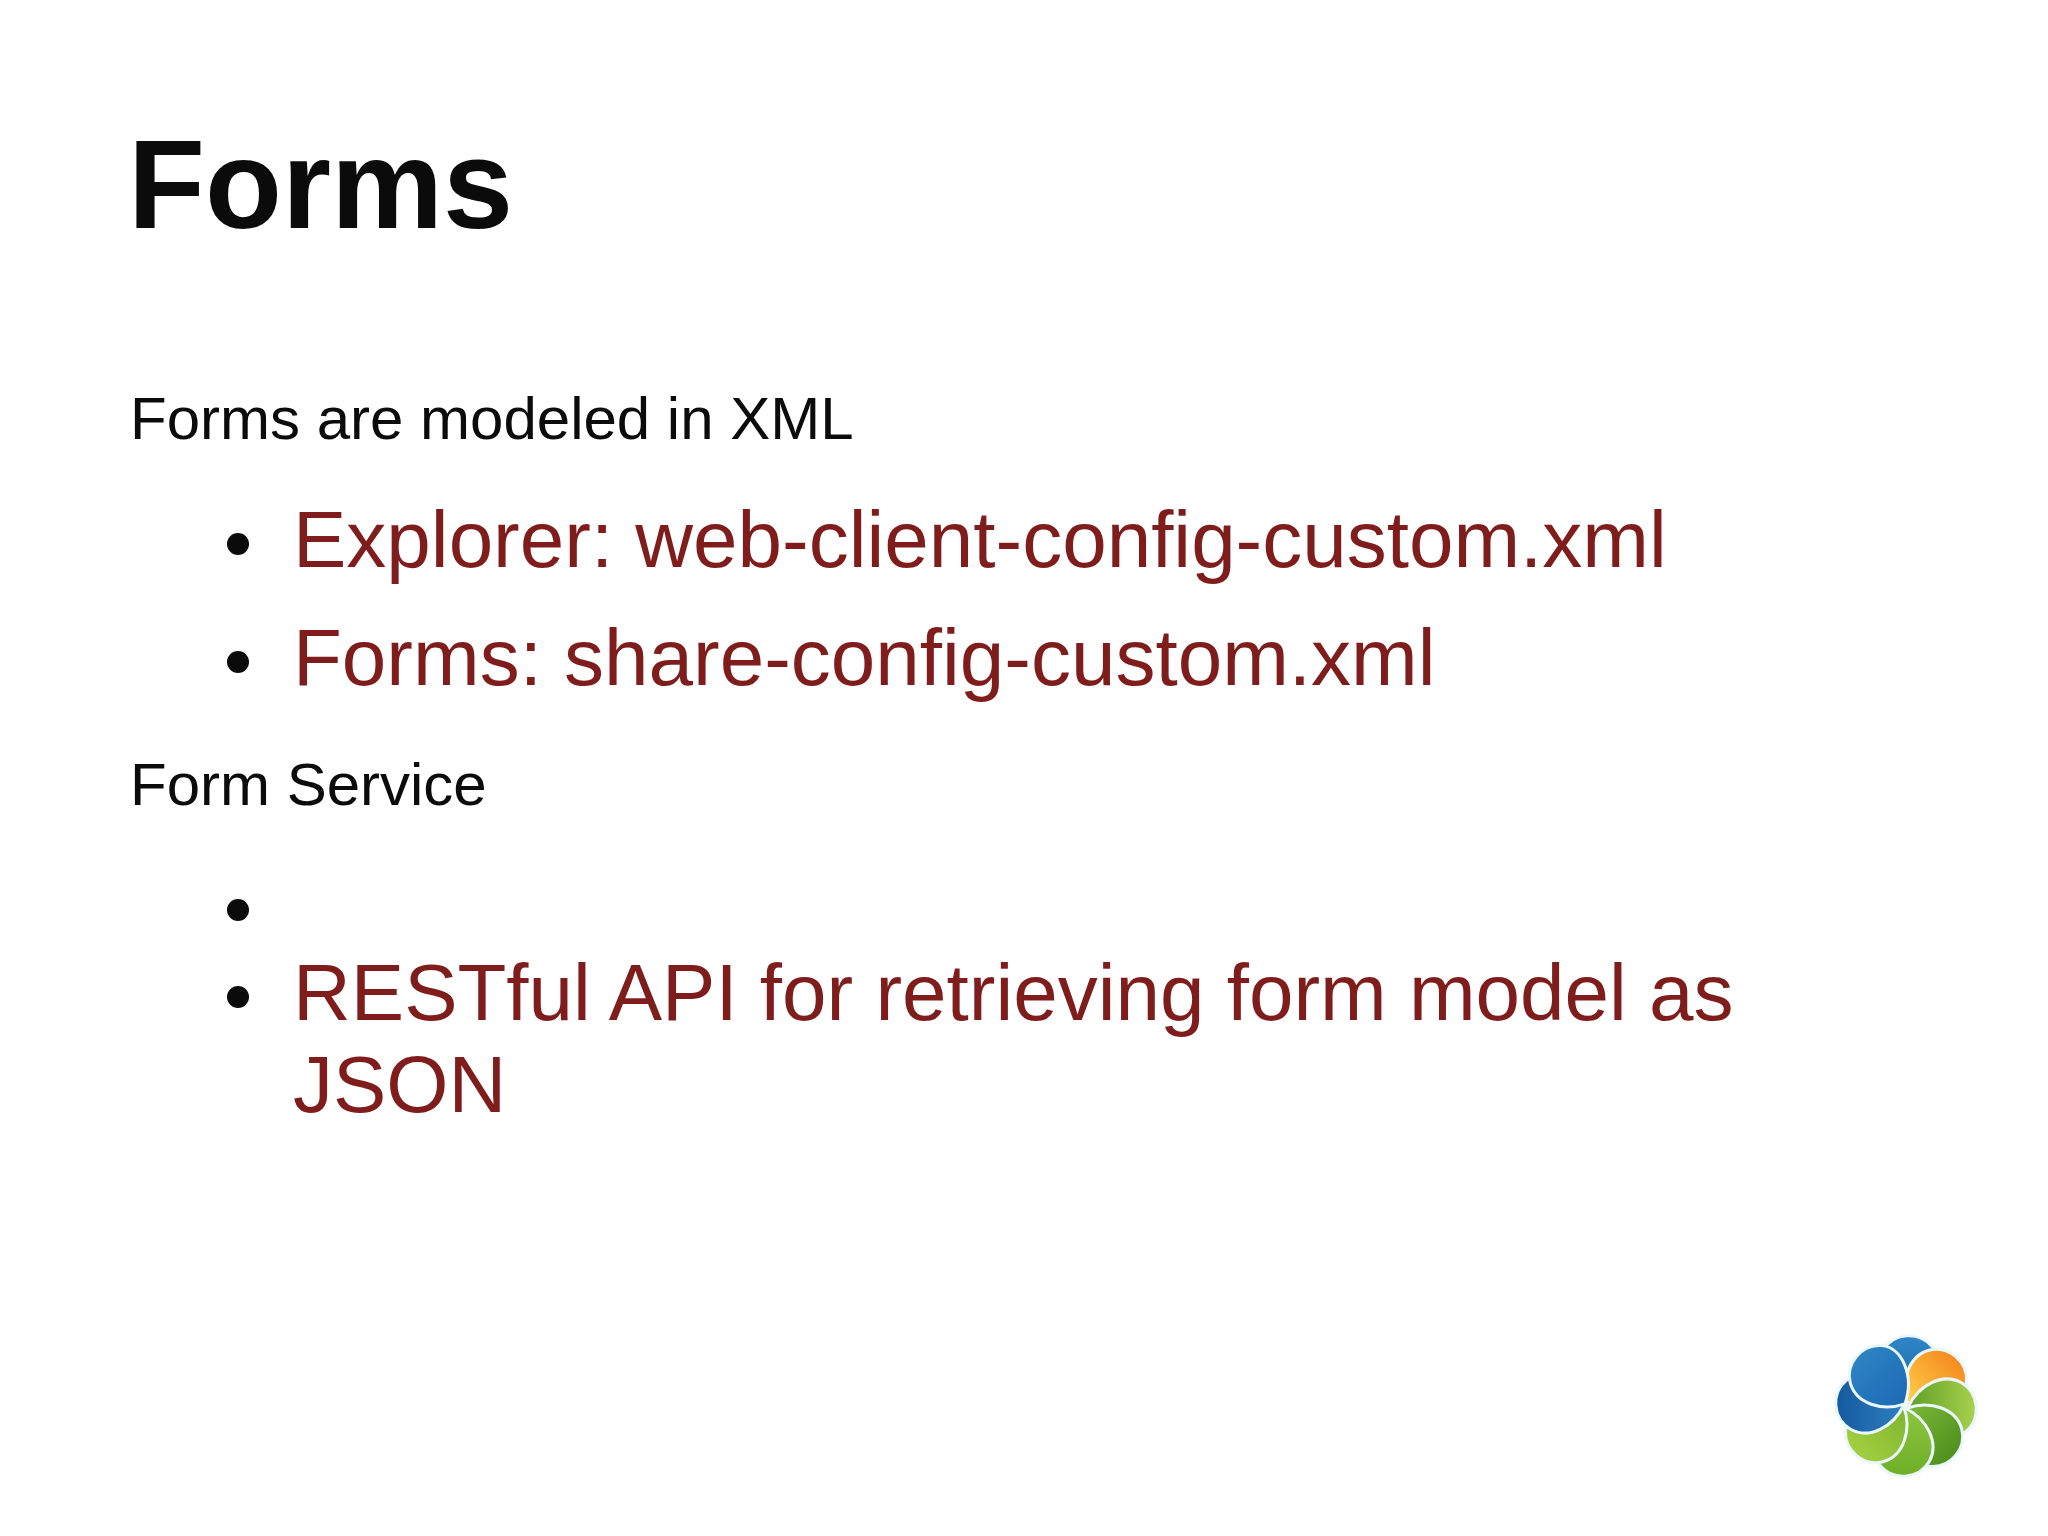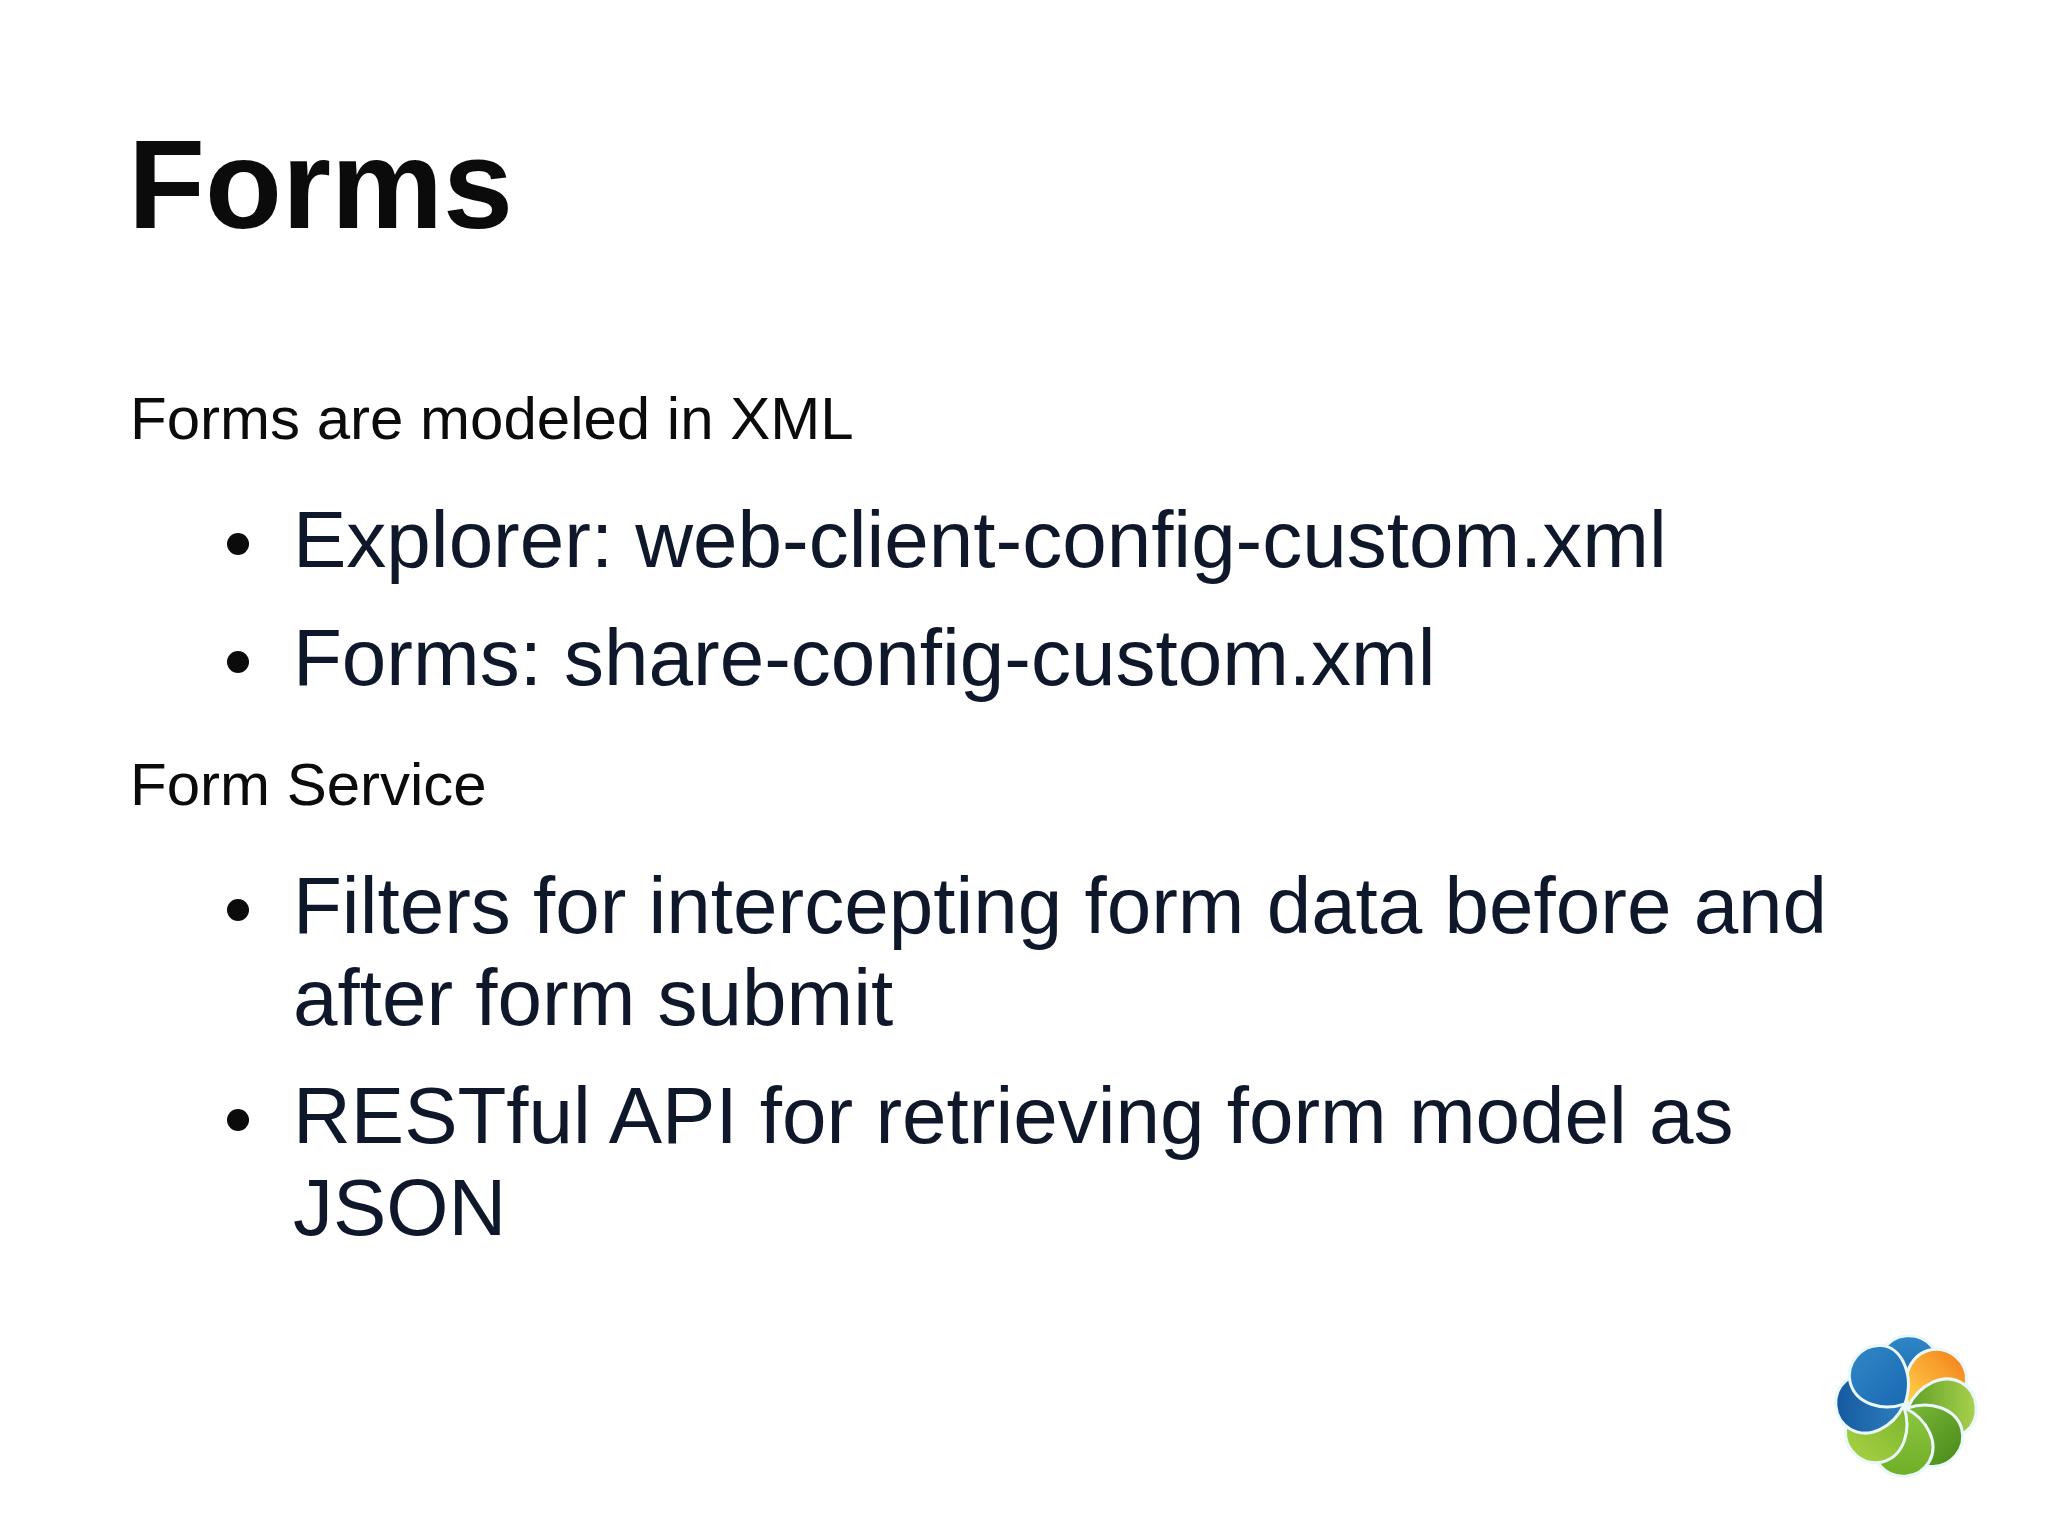--- a/index.html
+++ b/index.html
@@ -40,21 +40,21 @@
   }
   .heading:first-child {
     margin-top: 0;
   }
   .bullet {
     display: flex;
     align-items: flex-start;
     font-size: 80px;
     line-height: 92px;
     margin: 0 0 26px 0;
-    color: #0f172a;
+    color: #7f1d1d;
   }
   .dotcol {
     flex: 0 0 163px;
   }
   .dot {
     display: block;
     width: 22px;
     height: 22px;
     border-radius: 50%;
     background: #0b0b0b;
@@ -90,21 +90,20 @@
         <span class="dotcol">
           <span class="dot"></span>
         </span>
         <span class="btext">Forms: share-config-custom.xml</span>
       </div>
       <div class="heading">Form Service</div>
       <div class="bullet">
         <span class="dotcol">
           <span class="dot"></span>
         </span>
-        <span class="btext">Filters for intercepting form data before and after form submit</span>
       </div>
       <div class="bullet">
         <span class="dotcol">
           <span class="dot"></span>
         </span>
         <span class="btext">RESTful API for retrieving form model as JSON</span>
       </div>
     </div>
 
   <svg class="logo" viewBox="-100 -100 200 200" xmlns="http://www.w3.org/2000/svg">

